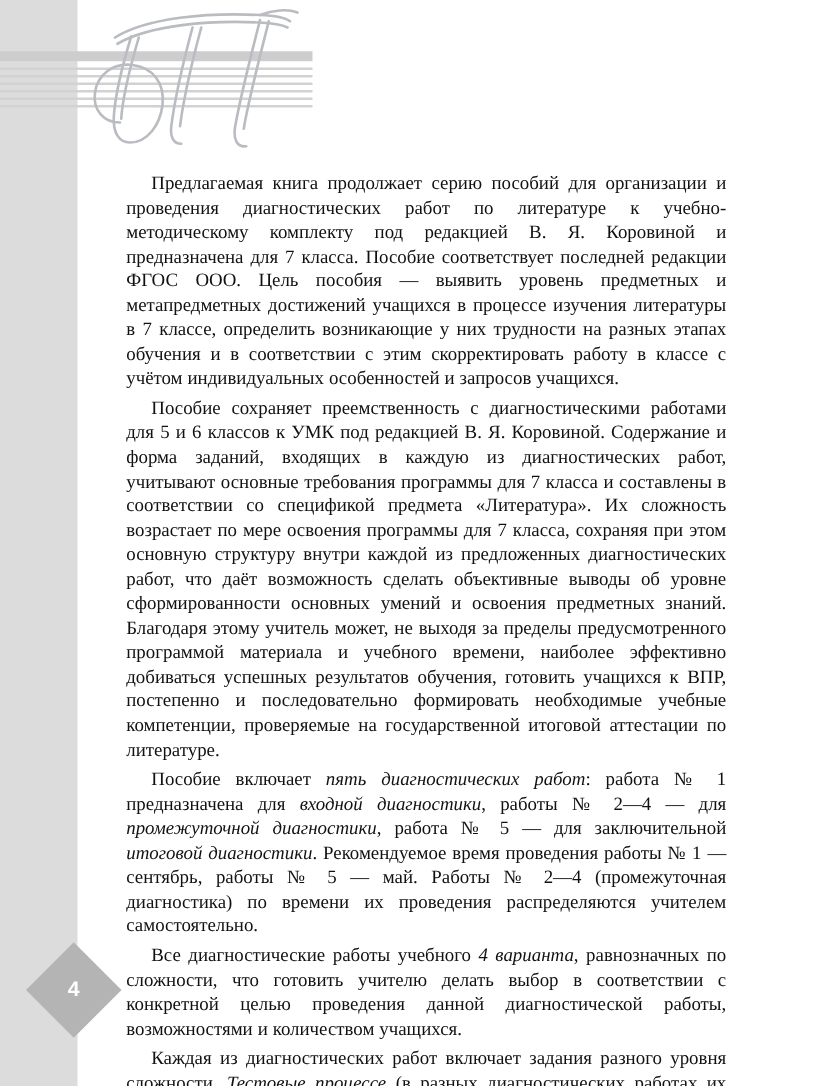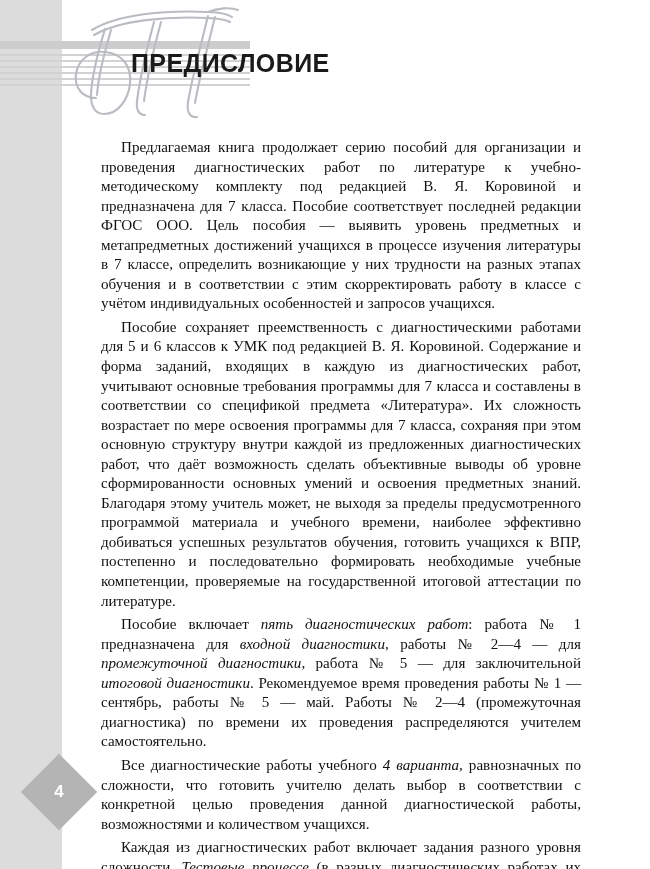--- a/index.html
+++ b/index.html
@@ -150,21 +150,20 @@
       <path d="M96 20 C89 46, 82 76, 79 99 C78 108, 81 113, 87 113"></path>
       <path d="M103 20 C96 46, 89 76, 86 99"></path>
 
       <path d="M150 14 C143 42, 134 76, 130 100 C128.5 110, 132 116, 139 115"></path>
       <path d="M157 15 C150 43, 141 77, 137 101"></path>
 
       <path d="M150 10 C160 6, 172 5, 180 8"></path>
     </g>
   </svg>
 
-  <div id="page-title">ПРЕДИСЛОВИЕ</div>
 </div>
 
 <div id="text-column">
     <p class="para"><span>Предлагаемая книга продолжает серию пособий для организации и проведения диагностических работ по литературе к учебно-методическому комплекту под редакцией В. Я. Коровиной и предназначена для 7 класса. Пособие соответствует последней редакции ФГОС ООО. Цель пособия — выявить уровень предметных и метапредметных достижений учащихся в процессе изучения литературы в 7 классе, определить возникающие у них трудности на разных этапах обучения и в соответствии с этим скорректировать работу в классе с учётом индивидуальных особенностей и запросов учащихся.</span></p>
     <p class="para"><span>Пособие сохраняет преемственность с диагностическими работами для 5 и 6 классов к УМК под редакцией В. Я. Коровиной. Содержание и форма заданий, входящих в каждую из диагностических работ, учитывают основные требования программы для 7 класса и составлены в соответствии со спецификой предмета «Литература». Их сложность возрастает по мере освоения программы для 7 класса, сохраняя при этом основную структуру внутри каждой из предложенных диагностических работ, что даёт возможность сделать объективные выводы об уровне сформированности основных умений и освоения предметных знаний. Благодаря этому учитель может, не выходя за пределы предусмотренного программой материала и учебного времени, наиболее эффективно добиваться успешных результатов обучения, готовить учащихся к ВПР, постепенно и последовательно формировать необходимые учебные компетенции, проверяемые на государственной итоговой аттестации по литературе.</span></p>
     <p class="para"><span>Пособие включает </span><i>пять диагностических работ</i><span>: работа № 1 предназначена для </span><i>входной диагностики</i><span>, работы № 2—4 — для </span><i>промежуточной диагностики</i><span>, работа № 5 — для заключительной </span><i>итоговой диагностики</i><span>. Рекомендуемое время проведения работы № 1 — сентябрь, работы № 5 — май. Работы № 2—4 (промежуточная диагностика) по времени их проведения распределяются учителем самостоятельно.</span></p>
     <p class="para"><span>Все диагностические работы учебного </span><i>4 варианта</i><span>, равнозначных по сложности, что готовить учителю делать выбор в соответствии с конкретной целью проведения данной диагностической работы, возможностями и количеством учащихся.</span></p>
     <p class="para"><span>Каждая из диагностических работ включает задания разного уровня сложности. </span><i>Тестовые процессе</i><span> (в разных диагностических работах их количество варьируется от 6 до 9) предназначены для</span></p>
   </div>
 

